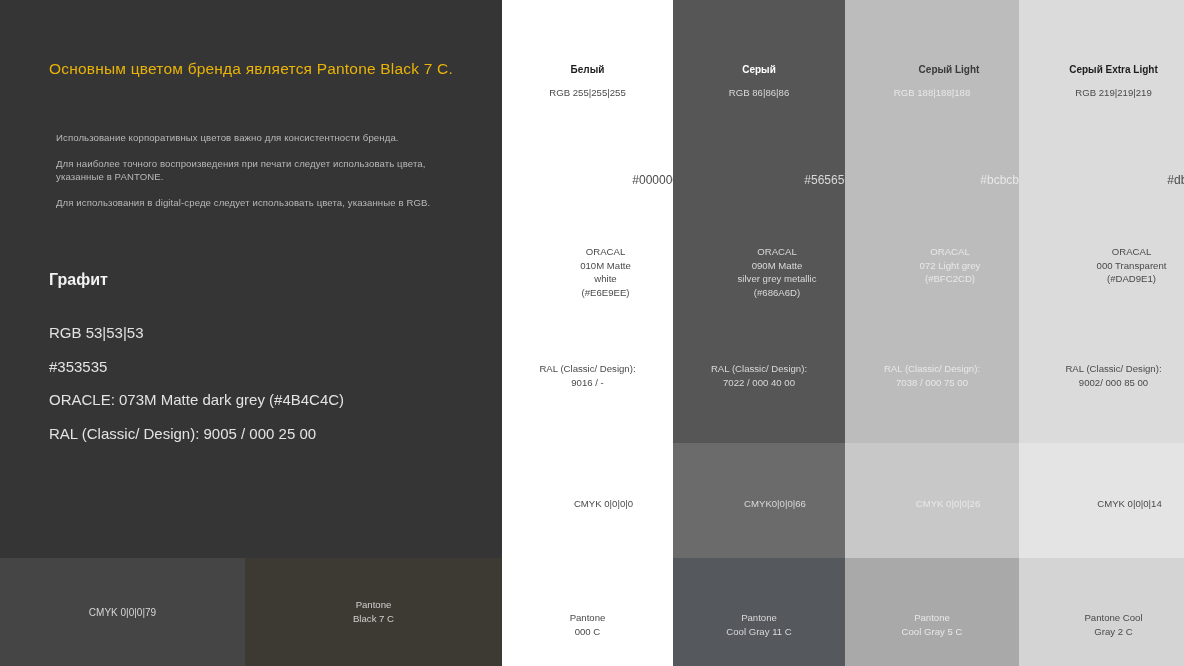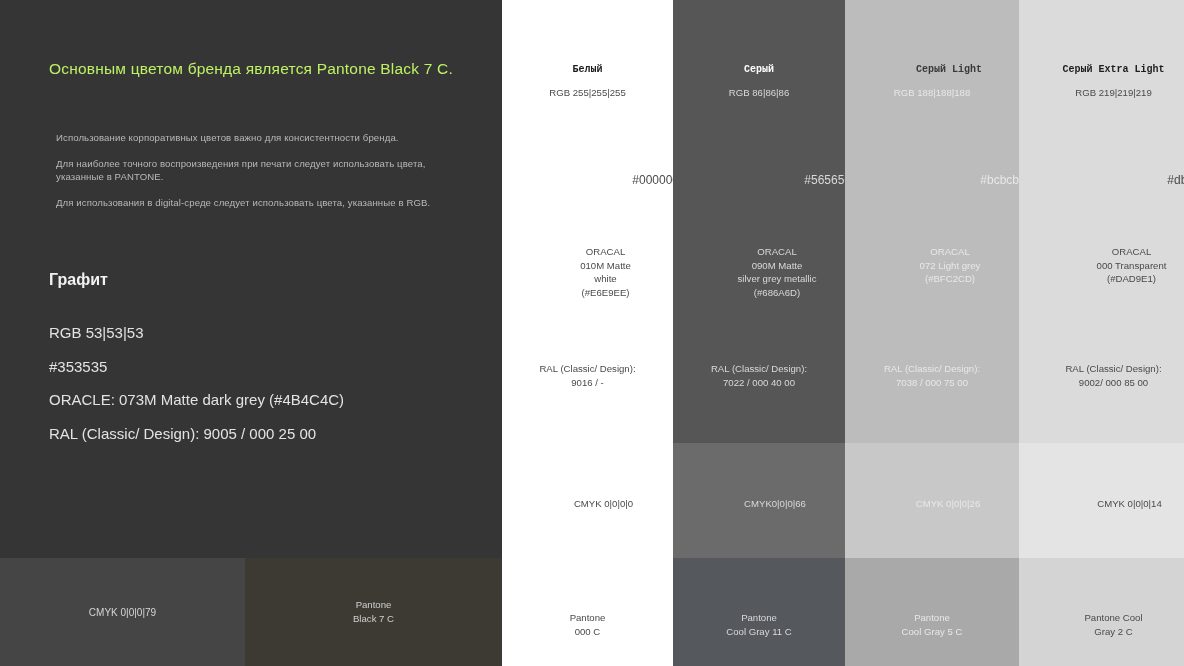--- a/index.html
+++ b/index.html
@@ -14,21 +14,21 @@
 
   
   .graphite-panel {
     position: absolute; left: 0; top: 0;
     width: 502px; height: 558px;
     background: #353535;
   }
   .headline {
     position: absolute; left: 49px; top: 60px;
     width: 420px;
-    font-size: 15.5px; color: #bef264; letter-spacing: .2px;
+    font-size: 15.5px; color: #eab308; letter-spacing: .2px;
   }
   .notes { position: absolute; left: 56px; top: 131px; width: 400px; }
   .notes p {
     font-size: 9.6px; color: #b9b9b9; line-height: 1.42;
     margin-bottom: 12px; letter-spacing: .1px;
   }
   .graphite-title {
     position: absolute; left: 49px; top: 271px;
     font-size: 16px; font-weight: bold; color: #f2f2f2;
   }
@@ -58,21 +58,21 @@
 
   
   .col { position: absolute; top: 0; height: 666px; }
   .col .band { position: absolute; left: 0; width: 100%; }
   .band-top    { top: 0;     height: 443px; }
   .band-cmyk   { top: 443px; height: 115px; }
   .band-pant   { top: 558px; height: 108px; }
 
   .col .title {
     position: absolute; top: 64px; left: 0; width: 100%;
-    text-align: center; font-size: 10px; font-weight: bold; font-family: Liberation Mono, monospace;
+    text-align: center; font-size: 10px; font-weight: bold;
   }
   .col .rgb {
     position: absolute; top: 87px; left: 0; width: 100%;
     text-align: center; font-size: 9.6px;
   }
   .col .hex {
     position: absolute; top: 173px; left: 0; width: 100%;
     text-align: right; font-size: 12px; margin-left: 6px;
   }
   .col .oracal {

